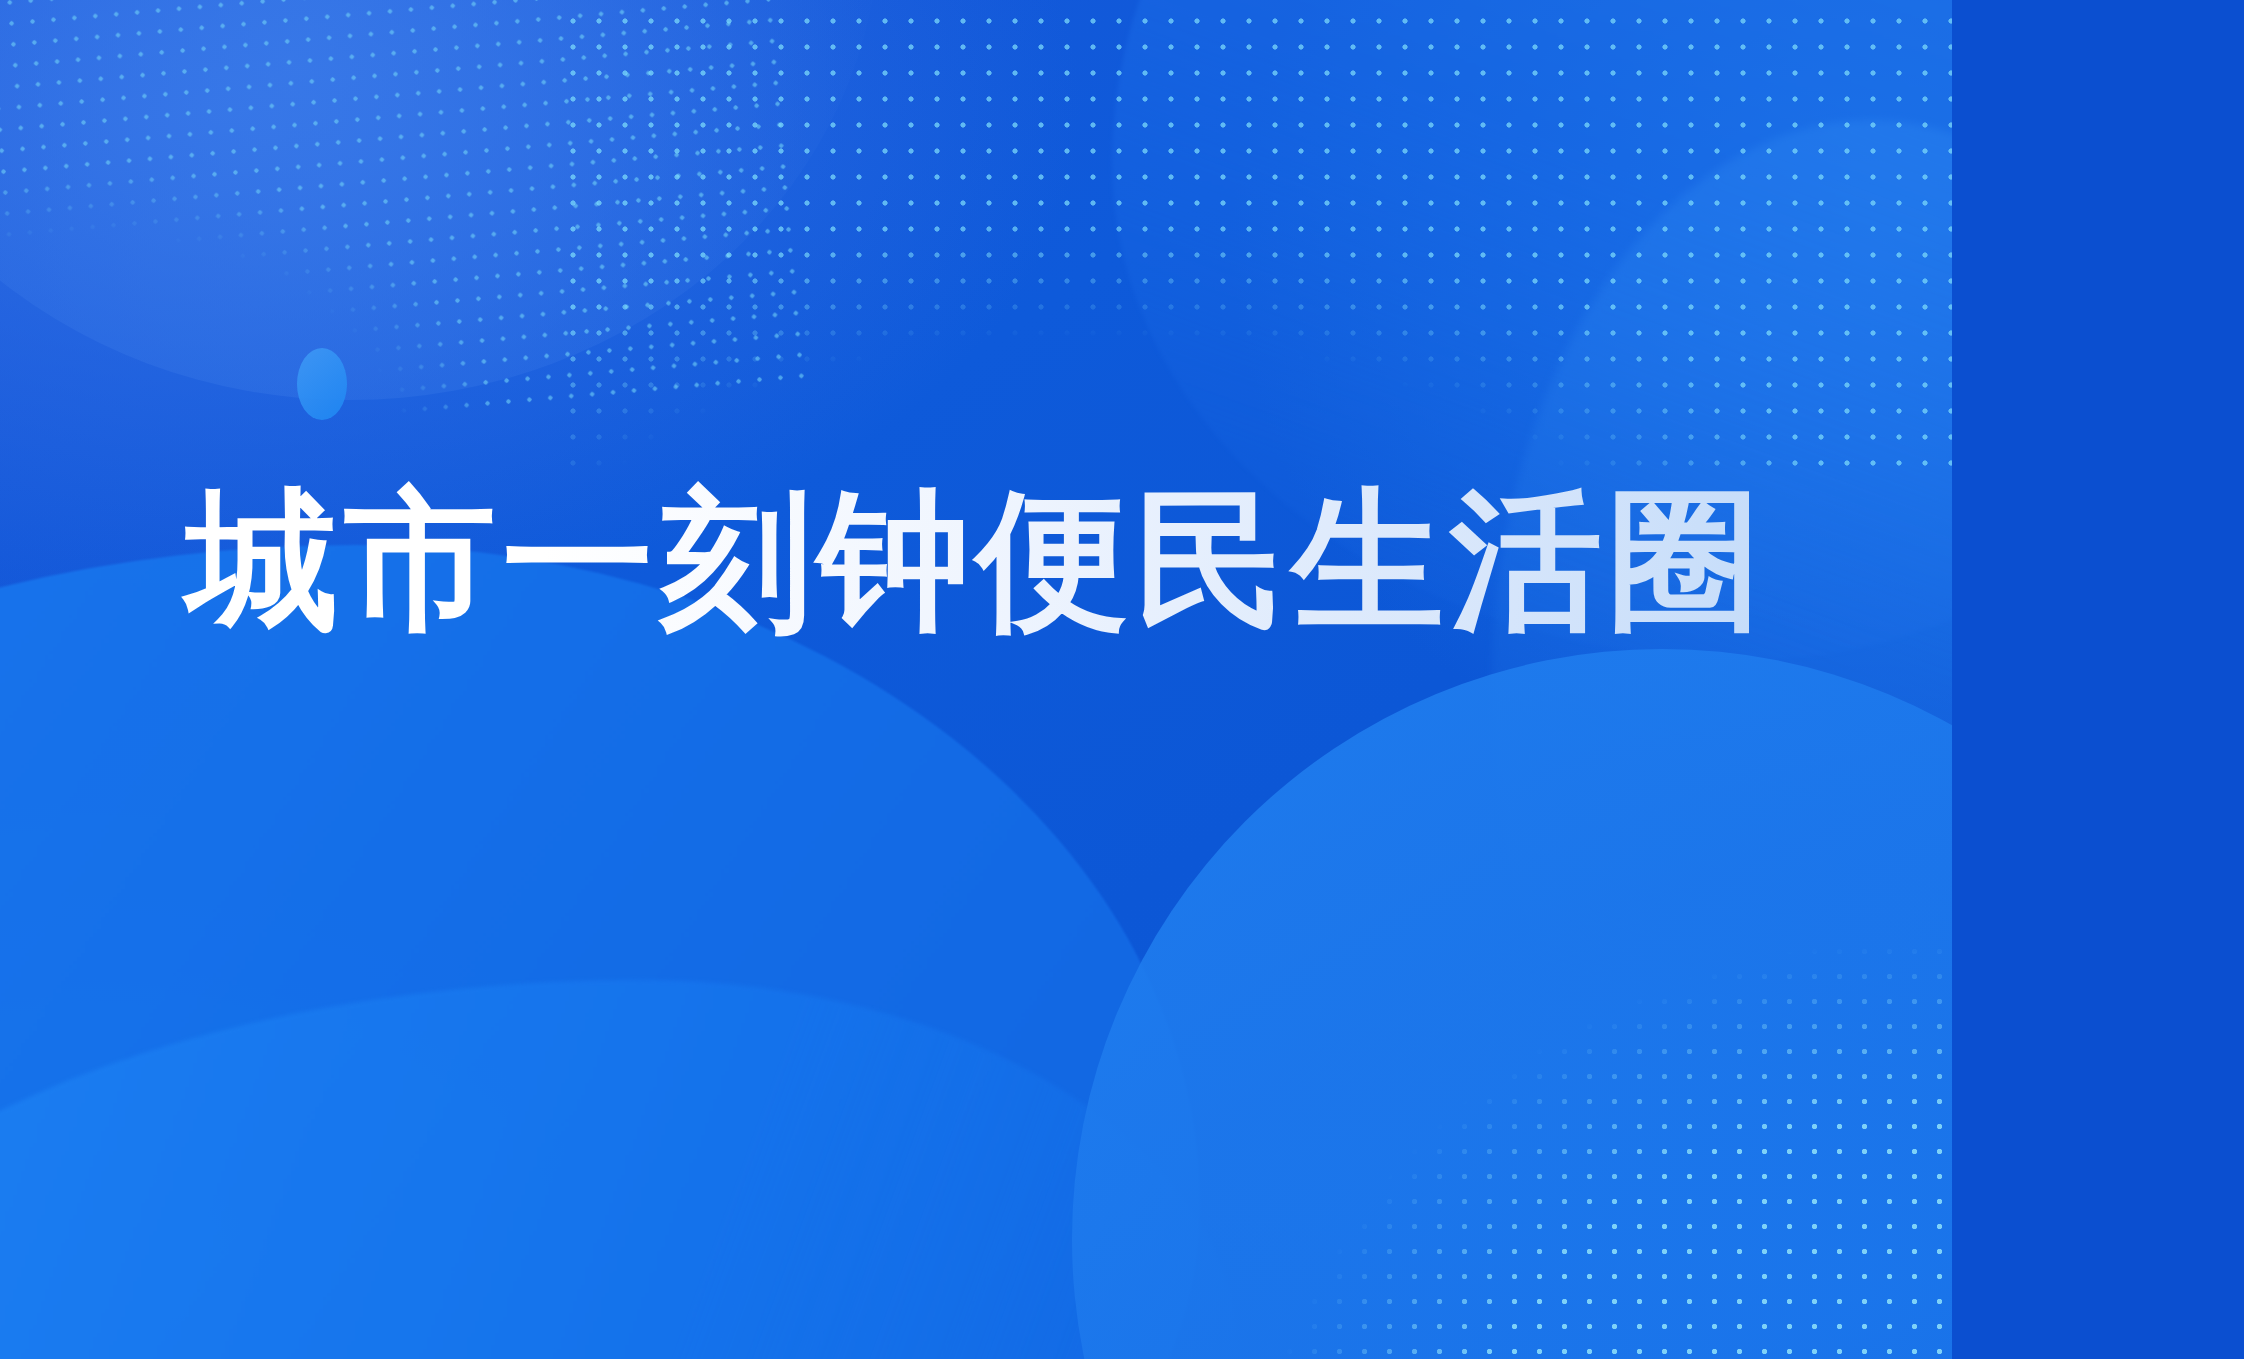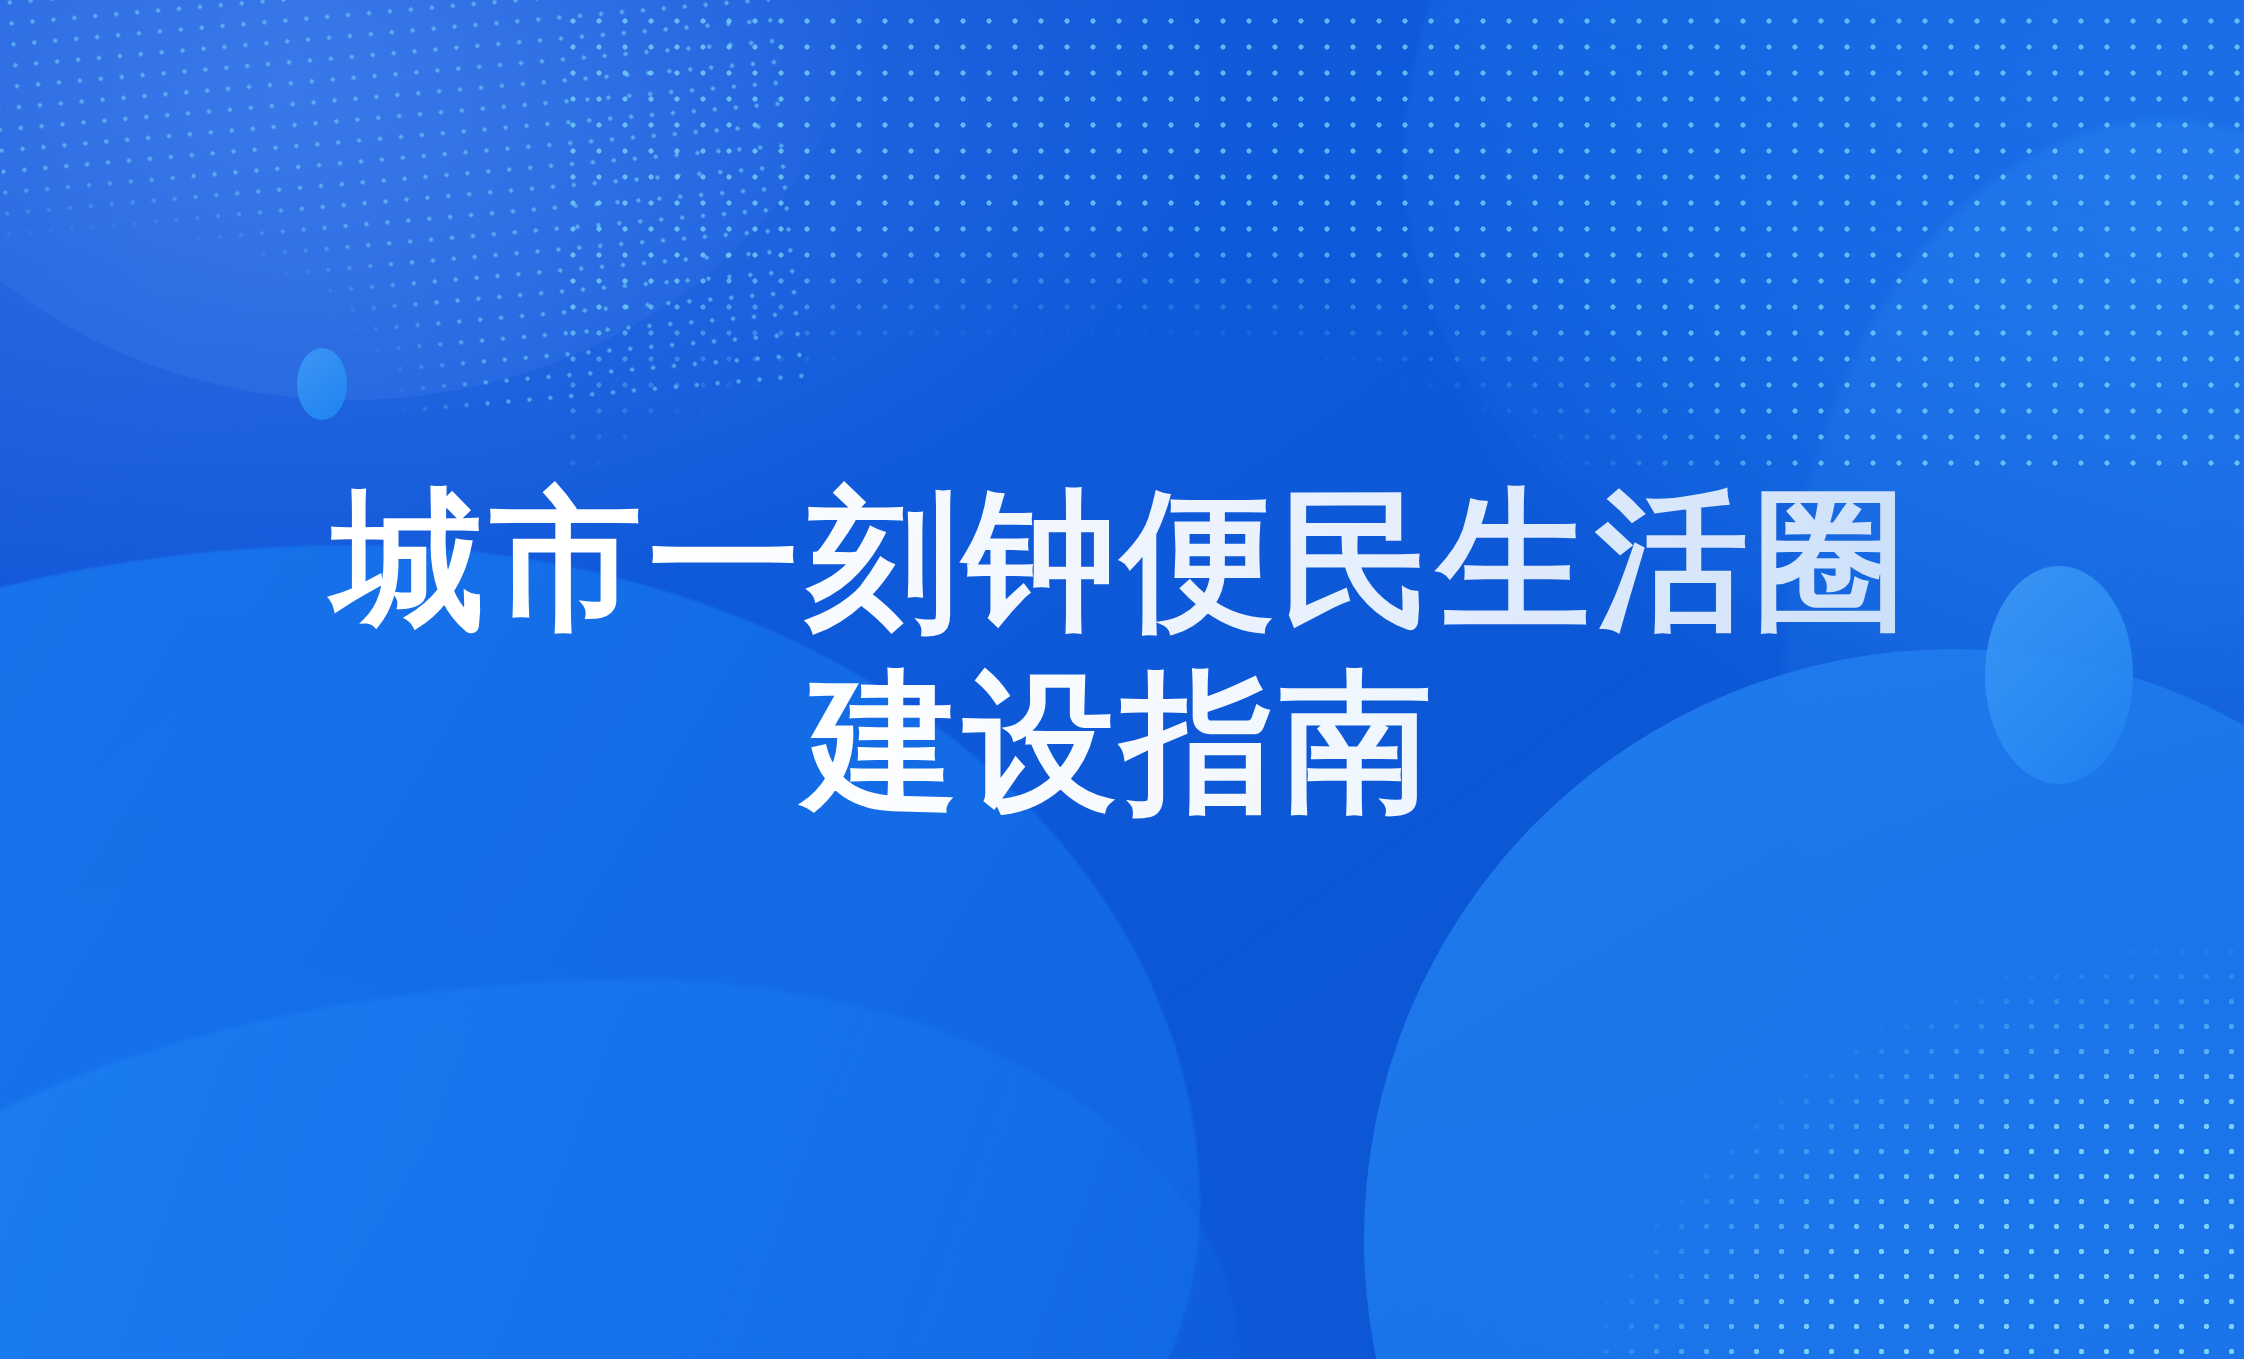--- a/index.html
+++ b/index.html
@@ -6,21 +6,21 @@
     margin: 0;
     padding: 0;
     background: #0b4fd0;
   }
   body {
     font-family: "Liberation Sans", "DejaVu Sans", sans-serif;
   }
 
   .poster {
     position: relative;
-    width: 2244px;
+    width: 1952px;
     height: 1359px;
     overflow: hidden;
     background: #15803d;
   }
 
   
   .bg-base {
     position: absolute;
     inset: 0;
     background:
@@ -238,16 +238,15 @@
 
   <div class="dots dots-tl"></div>
   <div class="dots dots-tr"></div>
   <div class="dots dots-br"></div>
 
   <div class="ellipse ellipse-left"></div>
   <div class="ellipse ellipse-right"></div>
 
   <div class="title-block">
     <span class="title-line title-line-1">城市一刻钟便民生活圈</span>
-    <span class="title-line title-line-2">建设指南</span>
   </div>
 
 </div>
 
 </body></html>

